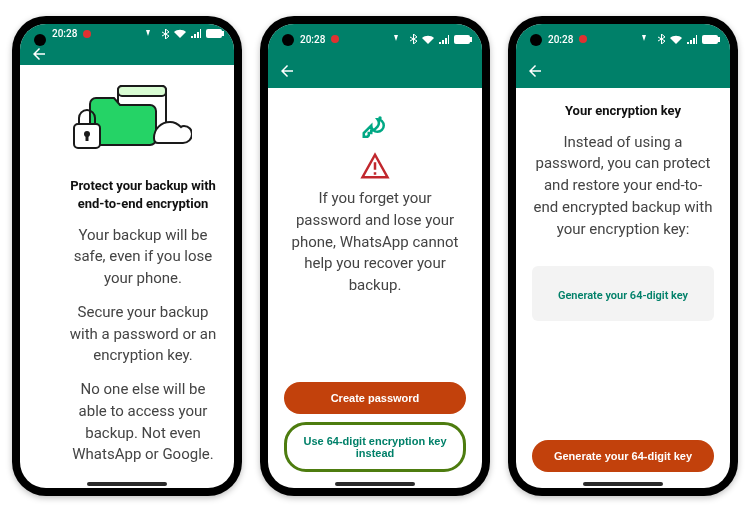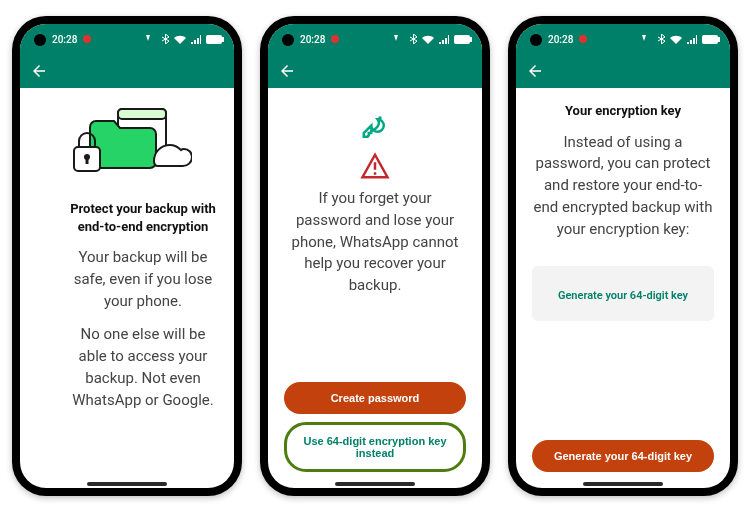--- a/index.html
+++ b/index.html
@@ -129,20 +129,21 @@
             <path d="M34 18h18l6 7h30a6 6 0 016 6v28a6 6 0 01-6 6H34a6 6 0 01-6-6V24a6 6 0 016-6z" fill="#25d366" stroke="#1a1a1a" stroke-width="2"></path>
             <path d="M92 58c0-9 7-16 16-16 4 0 8 2 11 5 1-1 2-1 3-1 5 0 8 4 8 8 0 5-4 9-9 9H96c-3 0-4-2-4-5z" fill="#fff" stroke="#1a1a1a" stroke-width="2"></path>
             <rect x="12" y="44" width="26" height="24" rx="4" fill="#fff" stroke="#1a1a1a" stroke-width="2"></rect>
             <path d="M17 44v-6a8 8 0 0116 0v6" fill="none" stroke="#1a1a1a" stroke-width="2"></path>
             <circle cx="25" cy="54" r="3" fill="#1a1a1a"></circle>
               <rect x="23.5" y="55" width="3" height="6" fill="#1a1a1a"></rect>
           </svg>
         </div>
         <div class="h1">Protect your backup with end-to-end encryption</div>
         <div class="body">Your backup will be safe, even if you lose your phone.</div>
+        <div class="body">Secure your backup with a password or an encryption key.</div>
         <div class="body">No one else will be able to access your backup. Not even WhatsApp or Google.</div>
         <div class="spacer"></div>
       </div>
     </div>
   </div>
 
   <div class="phone">
     <div class="screen">
       <div class="statusbar">
         <div class="status-left">

